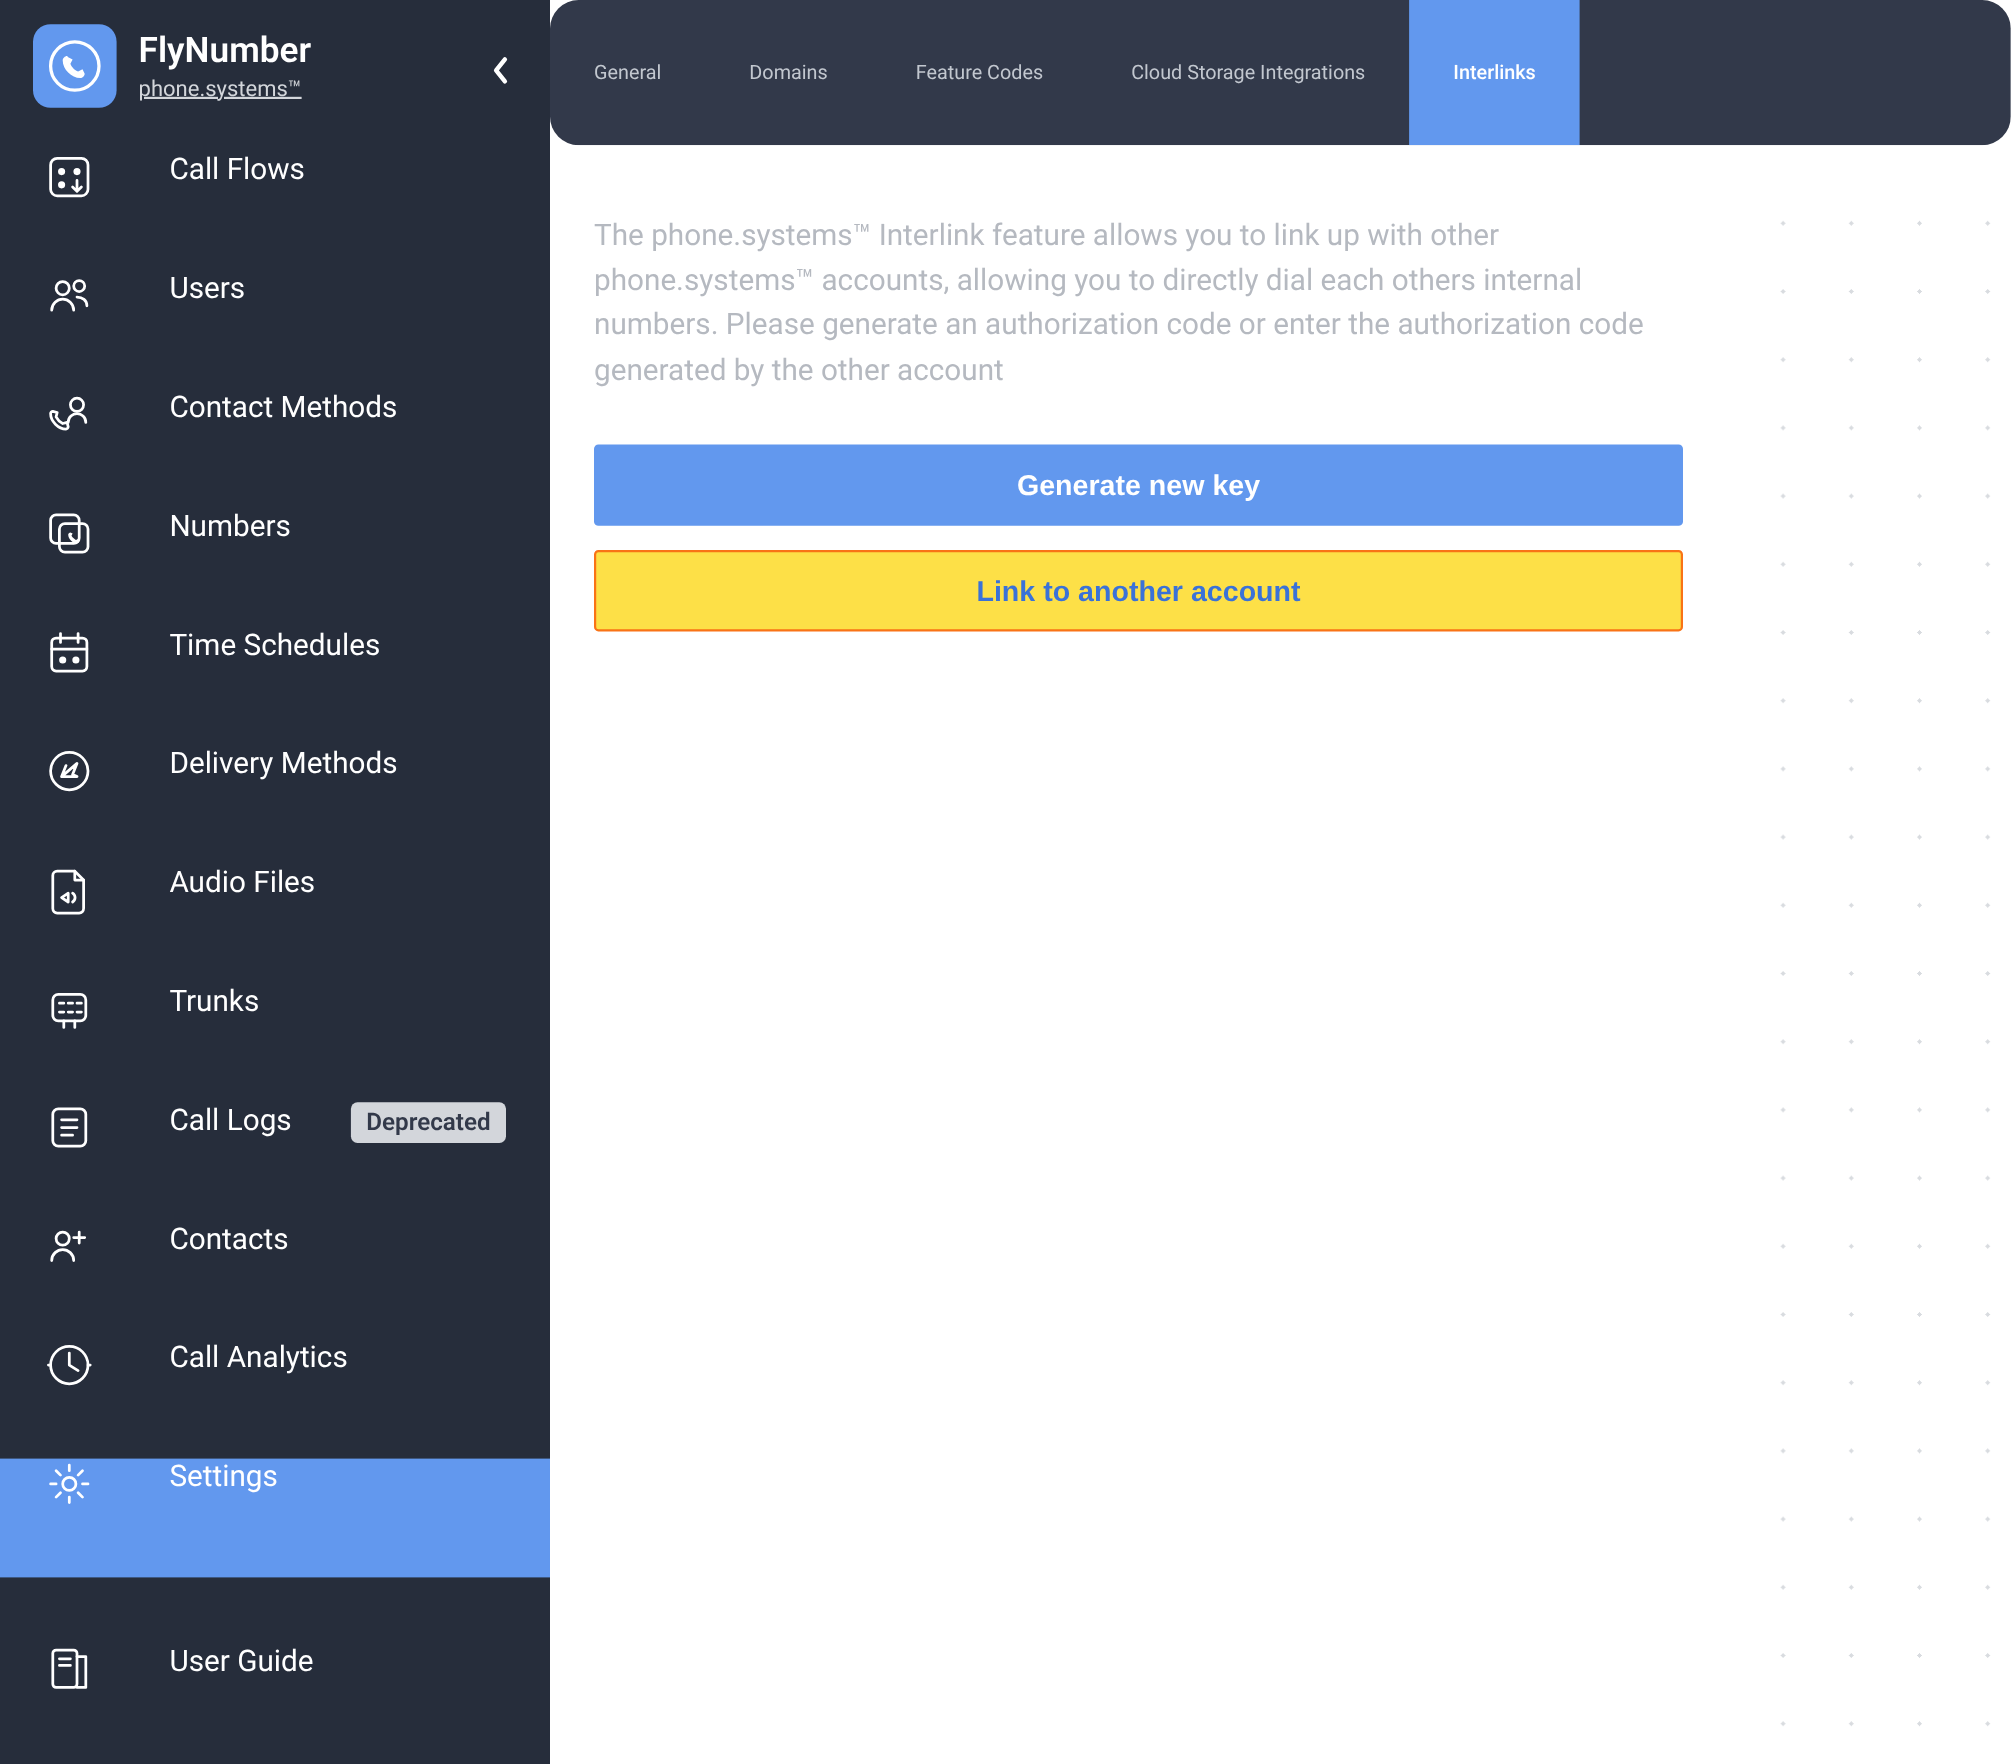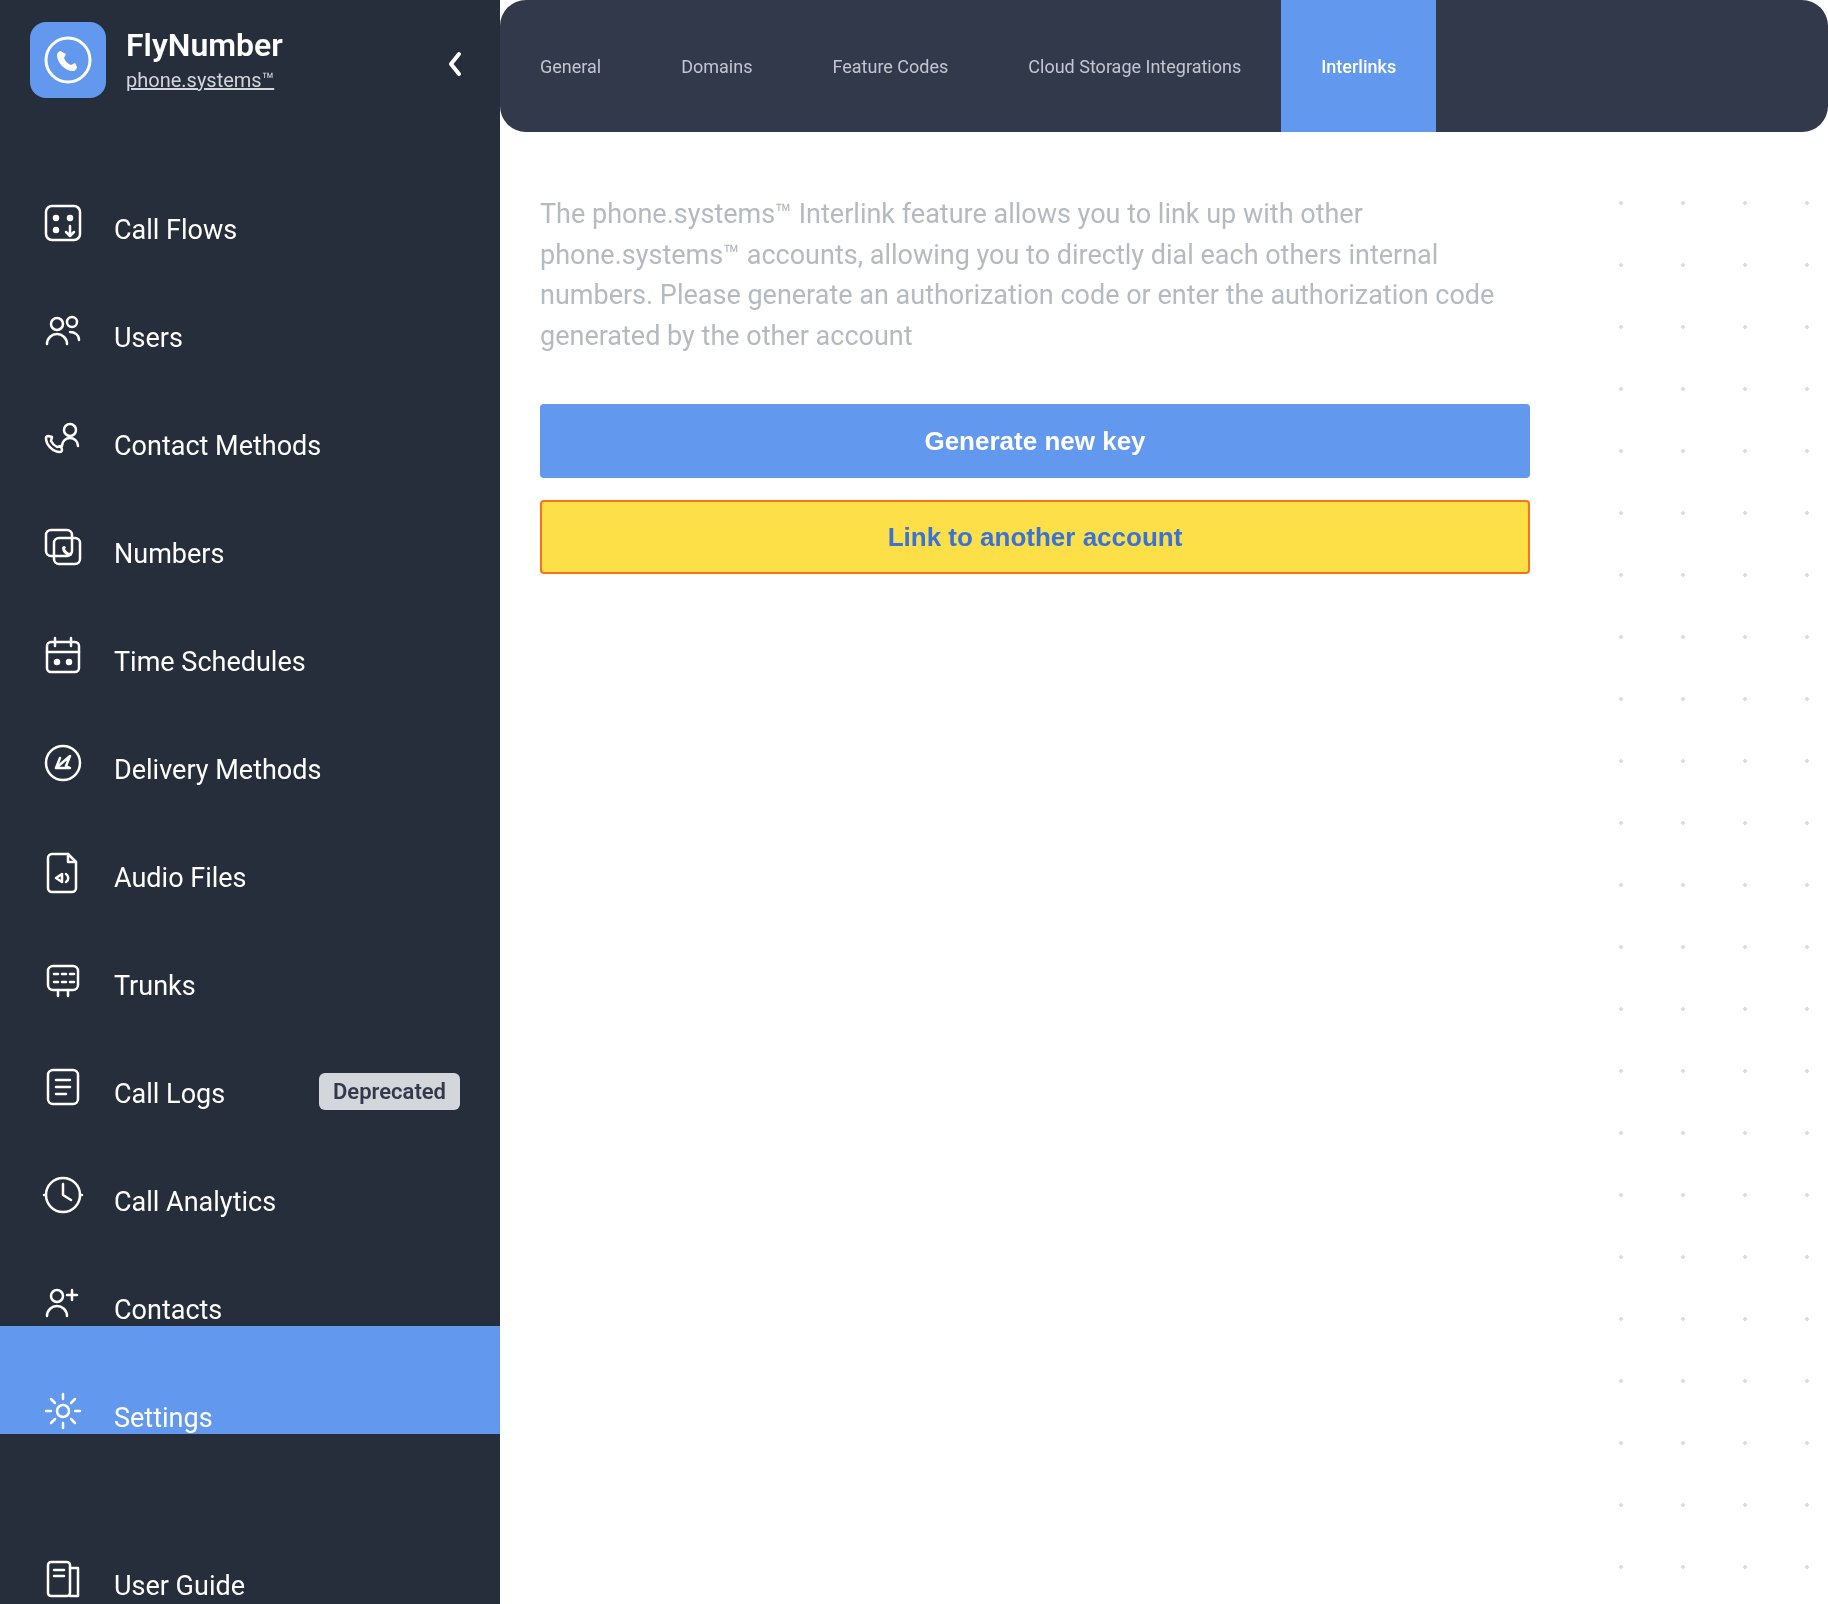--- a/index.html
+++ b/index.html
@@ -73,26 +73,27 @@
   cursor: pointer;
 }
 .nav {
   flex: 1;
   display: flex;
   flex-direction: column;
   padding-top: 10px;
 }
 .nav-item {
   display: flex;
-  align-items: flex-end;
+  align-items: flex-start;
   padding: 0 40px;
   height: 108px;
   cursor: pointer;
   color: #fff;
   font-size: 27px;
+  gap: 40px;
 }
 .nav-item .icon {
   width: 46px;
   height: 46px;
   display: flex;
   align-items: center;
   justify-content: center;
   flex-shrink: 0;
 }
 .nav-item .label {
@@ -319,37 +320,37 @@
           <path d="M16 16 h14 M16 23 h14 M16 30 h10"></path>
         </svg>
       </span>
       <span class="label">Call Logs</span>
       <span class="badge">Deprecated</span>
     </div>
 
     <div class="nav-item">
       <span class="icon">
         <svg viewBox="0 0 46 46" fill="none" stroke="#fff" stroke-width="2.5" stroke-linecap="round" stroke-linejoin="round">
+          <circle cx="17" cy="16" r="6"></circle>
+          <path d="M7 36c0-6 5-10 10-10s10 4 10 10"></path>
+          <path d="M32 10 v10 M27 15 h10"></path>
+        </svg>
+      </span>
+      <span class="label">Contacts</span>
+    </div>
+
+    <div class="nav-item">
+      <span class="icon">
+        <svg viewBox="0 0 46 46" fill="none" stroke="#fff" stroke-width="2.5" stroke-linecap="round" stroke-linejoin="round">
           <circle cx="23" cy="23" r="17"></circle>
           <path d="M23 12 v11 l8 5"></path>
           <path d="M6 23 h-2 M40 23 h2"></path>
         </svg>
       </span>
       <span class="label">Call Analytics</span>
-    </div>
-
-    <div class="nav-item">
-      <span class="icon">
-        <svg viewBox="0 0 46 46" fill="none" stroke="#fff" stroke-width="2.5" stroke-linecap="round" stroke-linejoin="round">
-          <circle cx="17" cy="16" r="6"></circle>
-          <path d="M7 36c0-6 5-10 10-10s10 4 10 10"></path>
-          <path d="M32 10 v10 M27 15 h10"></path>
-        </svg>
-      </span>
-      <span class="label">Contacts</span>
     </div>
 
     <div class="nav-item active">
       <span class="icon">
         <svg viewBox="0 0 46 46" fill="none" stroke="#fff" stroke-width="2.5" stroke-linecap="round" stroke-linejoin="round">
           <circle cx="23" cy="23" r="6"></circle>
           <path d="M23 6v5M23 35v5M6 23h5M35 23h5M11 11l4 4M31 31l4 4M35 11l-4 4M15 31l-4 4"></path>
         </svg>
       </span>
       <span class="label">Settings</span>

